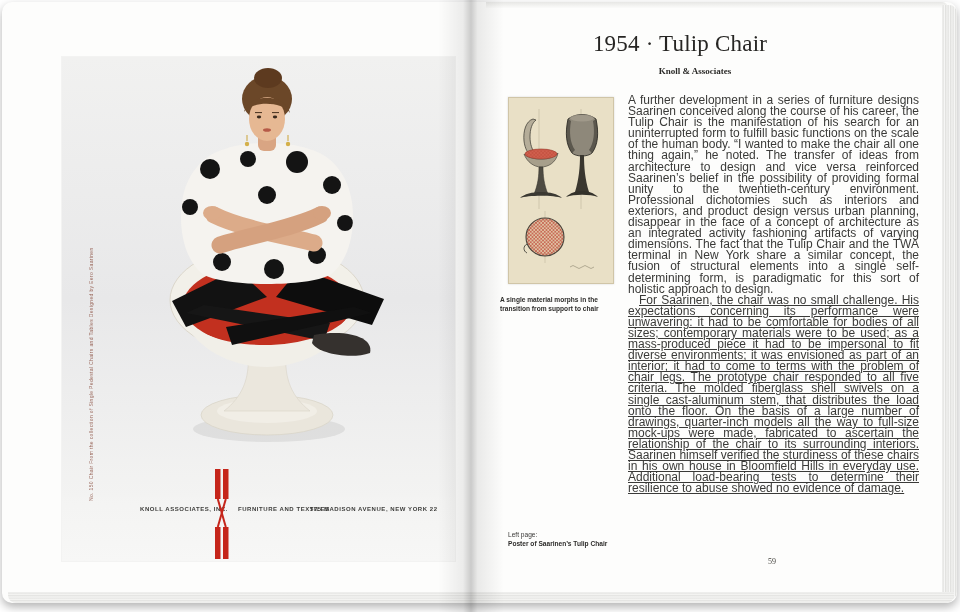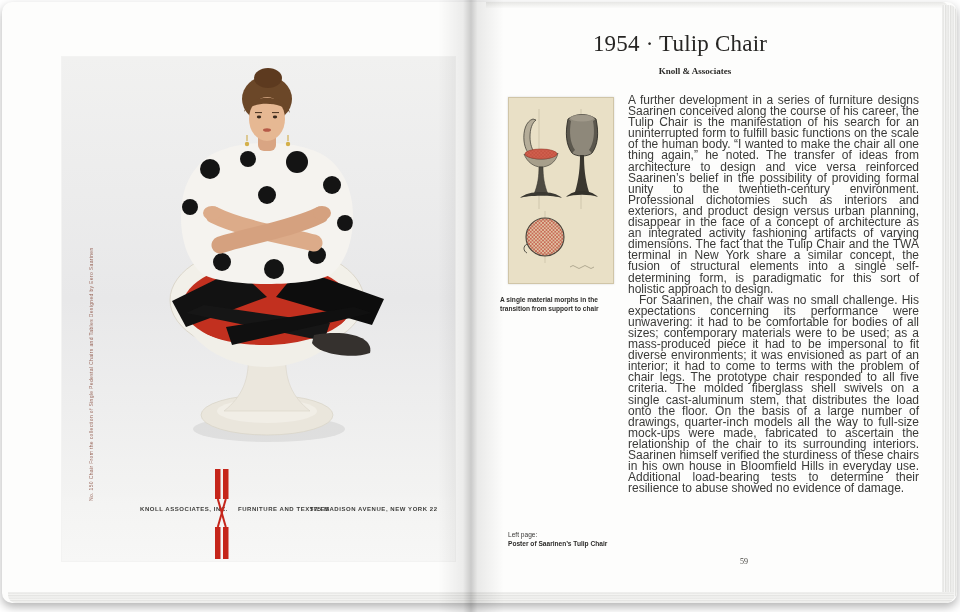--- a/index.html
+++ b/index.html
@@ -65,23 +65,23 @@
     font-size:9px; font-weight:bold; color:#2c2b29; text-align:center;
   }
   .sketch-frame { left:508px; top:97px; width:106px; height:187px; box-shadow:0 0 2px rgba(0,0,0,0.15); }
   .caption { font-size:6.6px; font-weight:bold; color:#2e2d2b; line-height:9.2px; }
   .caption-label { font-weight:normal; color:#3a3937; }
   .body-text {
     left:628px; top:95px; width:291px;
     font-size:12px; line-height:11.1px; color:#3a3a38; text-align:justify;
   }
   .body-text p { margin:0; }
-  .body-text p + p { text-indent:11px; }
+  .body-text p + p { text-indent:11px;text-decoration:underline; }
   .page-number {
-    left:740px; top:557px; width:36px; text-align:left;
+    left:740px; top:557px; width:36px; text-align:right;
     font-family:"Liberation Serif","DejaVu Serif",serif;
     font-size:8px; color:#45443f;
   }
 </style>
 </head>
 <body>
 
 <div class="book"></div>
 <div class="top-edge"></div>
 <div class="right-edge"></div>

